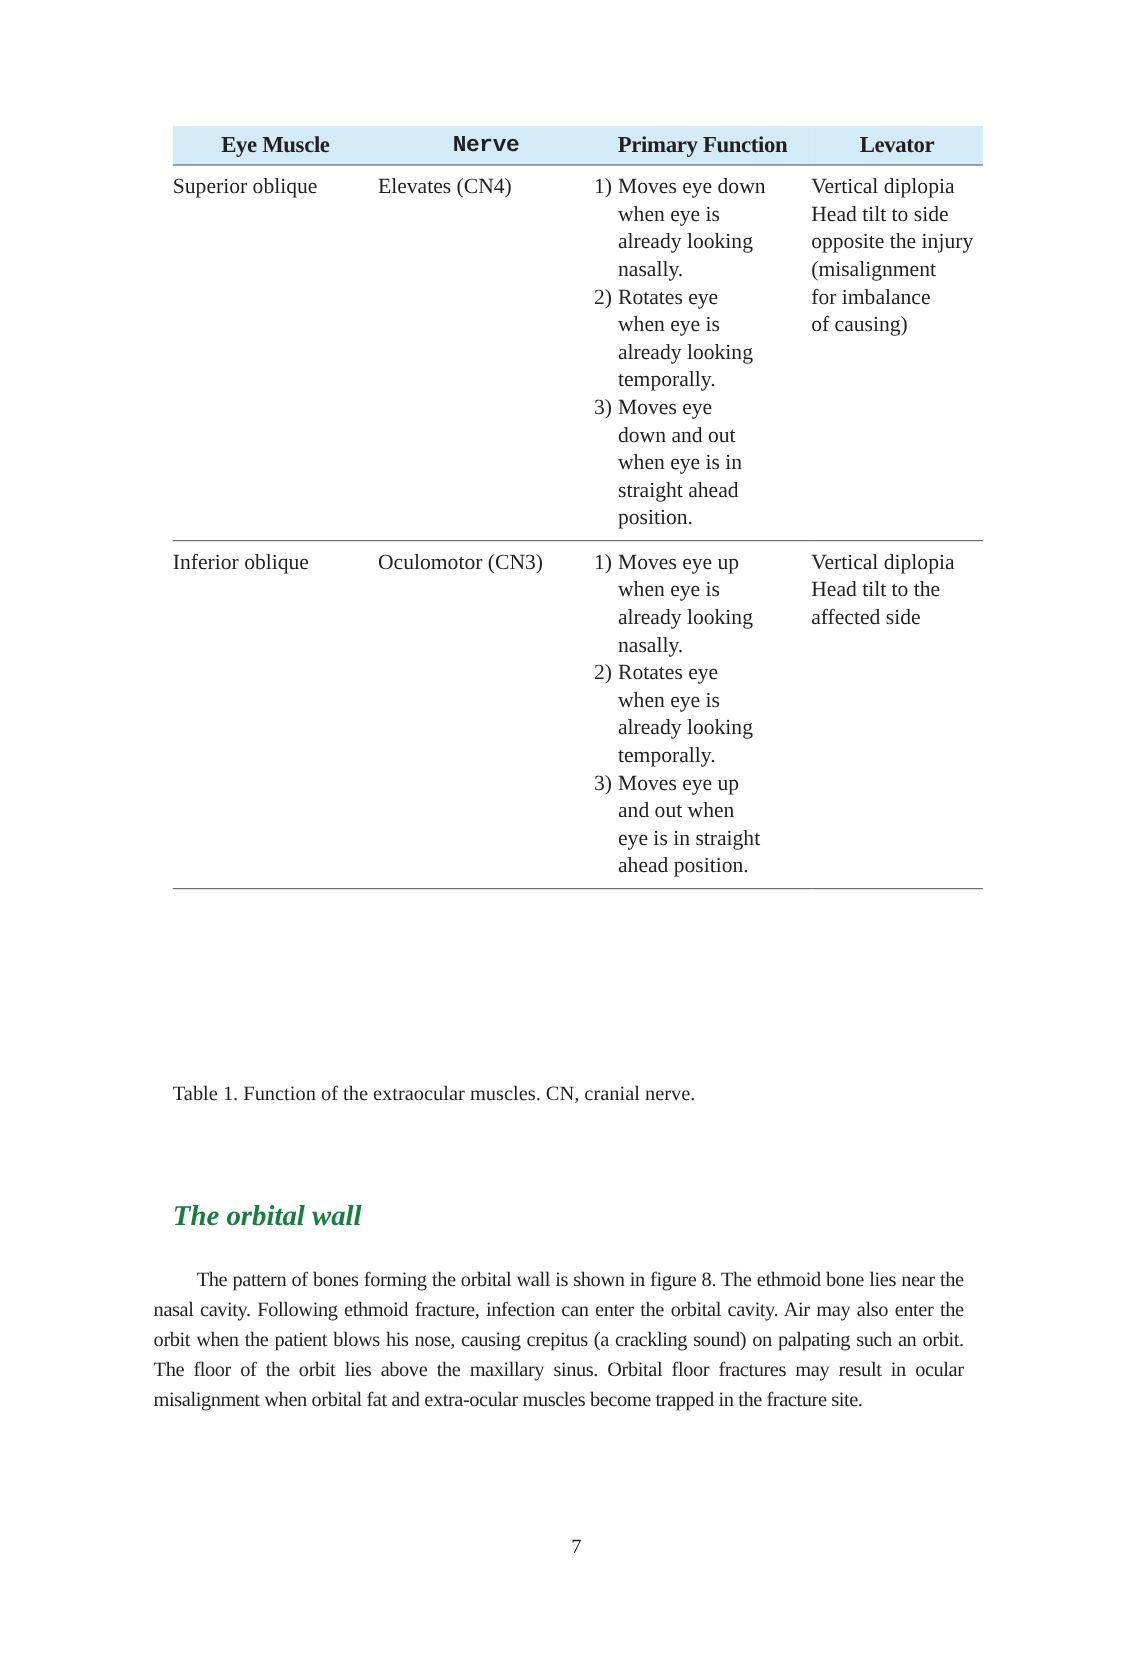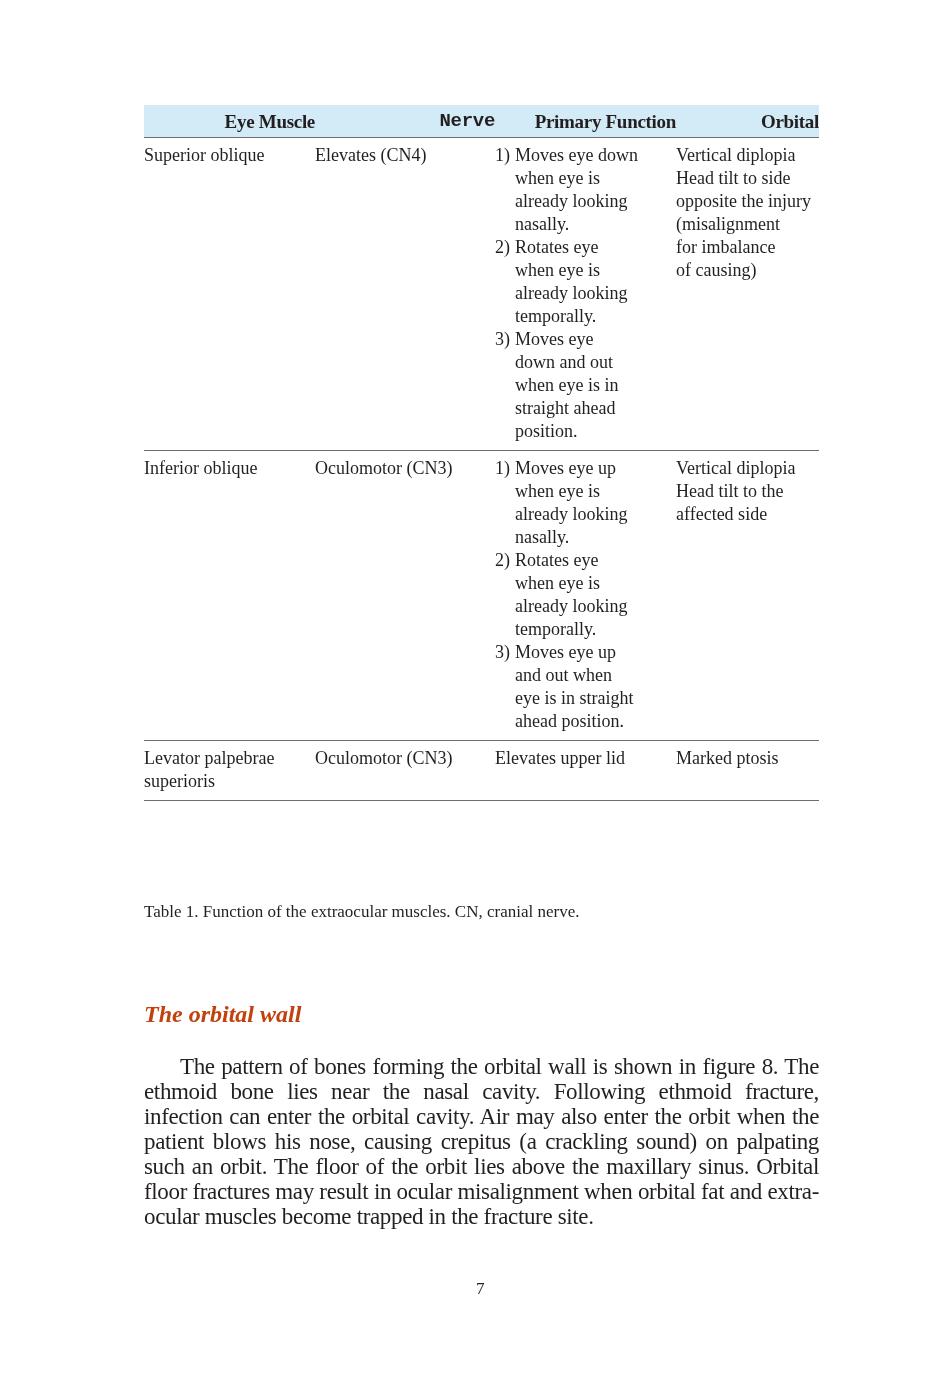--- a/index.html
+++ b/index.html
@@ -1,45 +1,45 @@
 <!DOCTYPE html>
 <html><head>
   <meta charset="utf-8">
   <style>
     html, body { margin: 0; padding: 0; background: #ffffff; }
     body { width: 938px; height: 1388px; position: relative; overflow: hidden;
       font-family: "Liberation Serif", "DejaVu Serif", serif; color: #231f20; }
     .table-wrap { position: absolute; left: 144px; top: 105px; width: 675px; }
     table { border-collapse: collapse; width: 675px; font-size: 18px; line-height: 23px; }
-    th { background: #d2ebf7; text-align: right; font-weight: bold; font-size: 19px;
+    th { background: #d2ebf7; text-align: center; font-weight: bold; font-size: 19px;
       padding: 5px 0 4px 0; border-bottom: 1px solid #6e6e6e; letter-spacing: -0.3px; }
     td { vertical-align: top; padding: 6px 0 7px 0; border-bottom: 1.5px solid #6e6e6e; }
     .c1 { width: 171px; } .c2 { width: 180px; font-family: Liberation Mono, monospace; } .c3 { width: 181px; } .c4 { width: 143px; }
     .fn-item { display: flex; }
     .fn-num { width: 20px; flex: none; }
     .line { display: block; white-space: nowrap; }
     .caption { position: absolute; left: 144px; top: 902px; font-size: 17px; }
     .heading { position: absolute; left: 144px; top: 1001px; font-size: 24px;
-      font-weight: bold; font-style: italic; color: #c2410c; }
-    .para { position: absolute; left: 144px; top: 1054px; width: 675px;
-      font-size: 23px; line-height: 25px; text-align: justify; text-indent: 36px;
+      font-weight: bold; font-style: italic; color: #15803d; }
+    .para { position: absolute; left: 128px; top: 1054px; width: 675px;
+      font-size: 17px; line-height: 25px; text-align: justify; text-indent: 36px;
       letter-spacing: -0.35px; }
     .page-num { position: absolute; left: 476px; top: 1279px; font-size: 17px; }
   </style>
 </head>
 <body>
 
 <div class="table-wrap">
   <table>
     <thead>
       <tr>
         <th class="c1">Eye Muscle</th>
         <th class="c2">Nerve</th>
         <th class="c3">Primary Function</th>
-        <th class="c4">Orbital</th>
+        <th class="c4">Levator</th>
       </tr>
     </thead>
     <tbody>
 
       <tr>
         <td>
             <span class="line">Superior oblique</span>
           </td>
         <td>
             <span class="line">Elevates (CN4)</span>
@@ -120,35 +120,20 @@
               </div>
             </div>
         </td>
         <td>
           <span class="line">Vertical diplopia</span>
           <span class="line">Head tilt to the</span>
           <span class="line">affected side</span>
         </td>
       </tr>
 
-      <tr>
-        <td>
-          <span class="line">Levator palpebrae</span>
-          <span class="line">superioris</span>
-        </td>
-        <td>
-            <span class="line">Oculomotor (CN3)</span>
-          </td>
-        <td>
-            <span class="line">Elevates upper lid</span>
-          </td>
-        <td>
-            <span class="line">Marked ptosis</span>
-          </td>
-      </tr>
 
     </tbody>
   </table>
 </div>
 
 <div class="caption">Table 1. Function of the extraocular muscles. CN, cranial nerve.</div>
 
 <div class="heading">The orbital wall</div>
 
 <p class="para" style="margin:0;">The pattern of bones forming the orbital wall is shown in figure 8. The ethmoid bone lies near the nasal cavity. Following ethmoid fracture, infection can enter the orbital cavity. Air may also enter the orbit when the patient blows his nose, causing crepitus (a crackling sound) on palpating such an orbit. The floor of the orbit lies above the maxillary sinus. Orbital floor fractures may result in ocular misalignment when orbital fat and extra-ocular muscles become trapped in the fracture site.</p>

